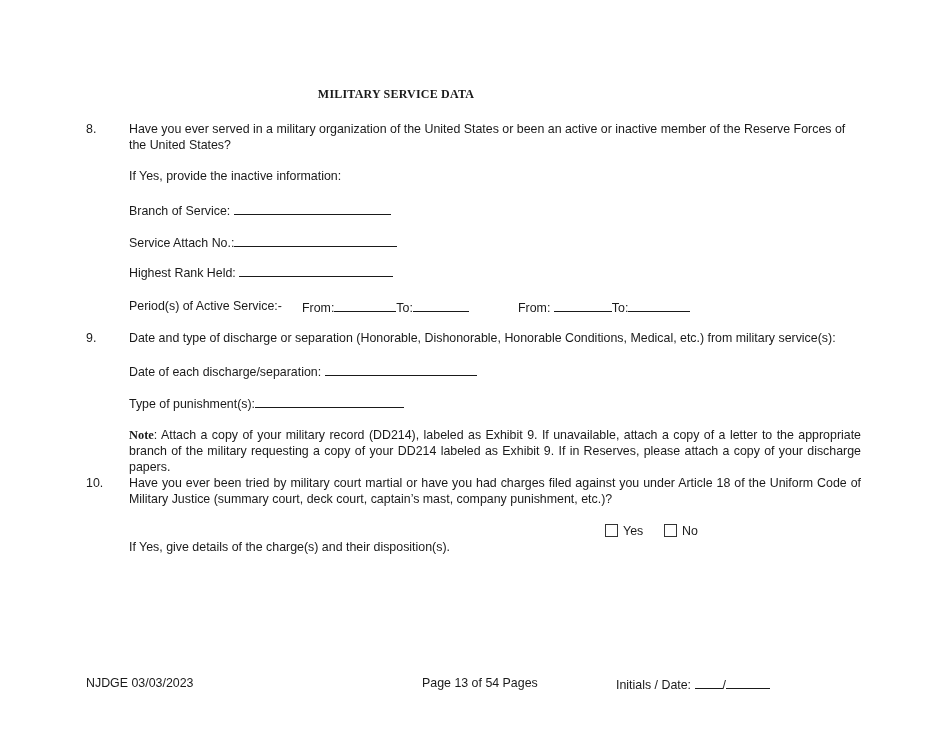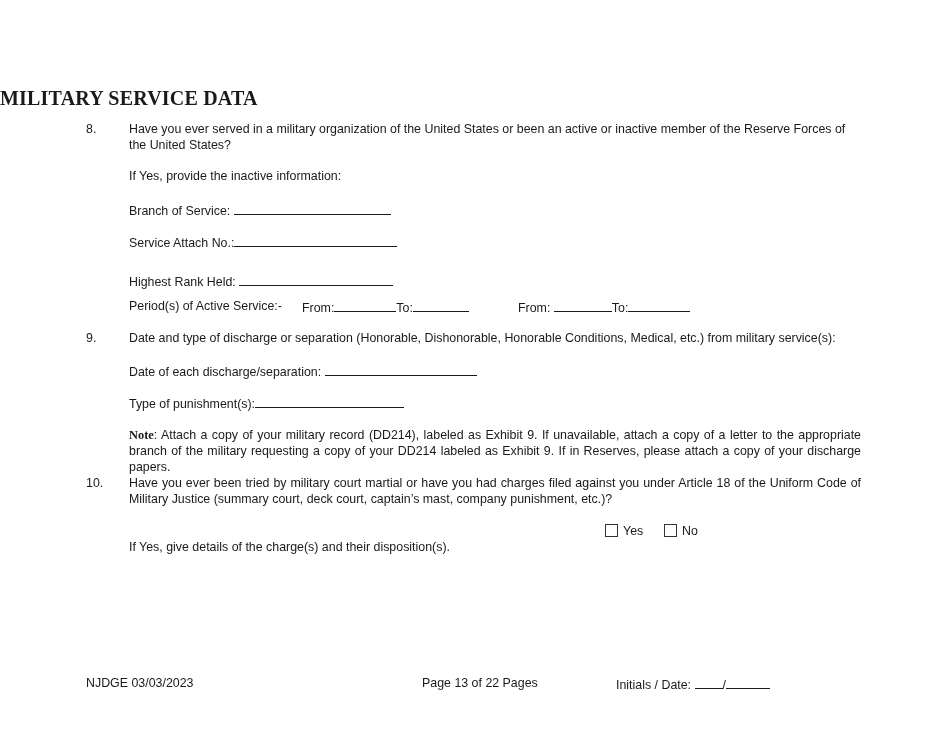--- a/index.html
+++ b/index.html
@@ -1,20 +1,20 @@
 <!DOCTYPE html>
 <html><head>
 <meta charset="utf-8">
 <style>
   html, body { margin: 0; padding: 0; background: #ffffff; }
   body { width: 950px; height: 733px; position: relative; overflow: hidden;
          font-family: "Liberation Sans", sans-serif; font-size: 12.4px; color: #1a1a1a; }
   .abs { position: absolute; white-space: nowrap; }
-  .title { font-family: "Liberation Serif", serif; font-weight: bold; font-size: 20px;
-           left: 0; width: 792px; top: 87px; letter-spacing: 0.2px; }
+  .title { font-family: "Liberation Serif", serif; font-weight: bold; font-size: 12px;
+           left: 0; width: 792px; text-align: center; top: 87px; letter-spacing: 0.2px; }
   .num { left: 86px; }
   .txt { left: 129px; }
   .para { position: absolute; left: 129px; width: 732px; line-height: 16px; white-space: normal; }
   .just { text-align: justify; }
   .line { display: inline-block; border-bottom: 1.4px solid #1a1a1a; height: 12px; vertical-align: baseline; }
   .cb { display: inline-block; width: 13px; height: 13px; border: 1px solid #333; vertical-align: -2px; margin-right: 5px; box-sizing: border-box; background: #fff; }
   b { font-weight: bold; font-family: Liberation Serif, serif; }
 </style>
 </head>
 <body>
@@ -25,21 +25,21 @@
 <div class="para" style="top:121px">Have you ever served in a military organization of the United States or been an active or inactive member of the Reserve Forces of the United States?</div>
 <div class="abs txt" style="top:169px">If Yes, provide the inactive information:</div>
 
 <div class="abs txt" style="top:202px">
   <span>Branch of Service:</span>
   <span class="line" style="width:157px"></span>
 </div>
 <div class="abs txt" style="top:234px">
   <span>Service Attach No.:</span><span class="line" style="width:163px"></span>
 </div>
-<div class="abs txt" style="top:273px">
+<div class="abs txt" style="top:264px">
   <span>Highest Rank Held:</span>
   <span class="line" style="width:154px"></span>
 </div>
 <div class="abs txt" style="top:299px">Period(s) of Active Service:-</div>
 <div class="abs" style="left:302px; top:299px">
   <span>From:</span><span class="line" style="width:62px"></span><span>To:</span><span class="line" style="width:56px"></span>
 </div>
 <div class="abs" style="left:518px; top:299px">
   <span>From:</span>
   <span class="line" style="width:58px"></span><span>To:</span><span class="line" style="width:62px"></span>
@@ -62,17 +62,17 @@
 <div class="para just" style="top:475px">Have you ever been tried by military court martial or have you had charges filed against you under Article 18 of the Uniform Code of Military Justice (summary court, deck court, captain’s mast, company punishment, etc.)?</div>
 <div class="abs" style="left:605px; top:524px">
   <span class="cb"></span><span>Yes</span>
 </div>
 <div class="abs" style="left:664px; top:524px">
   <span class="cb"></span><span>No</span>
 </div>
 <div class="abs txt" style="top:540px">If Yes, give details of the charge(s) and their disposition(s).</div>
 
 <div class="abs" style="left:86px; top:676px">NJDGE 03/03/2023</div>
-<div class="abs" style="left:422px; top:676px">Page 13 of 22 Pages</div>
+<div class="abs" style="left:422px; top:676px">Page 13 of 54 Pages</div>
 <div class="abs" style="left:616px; top:676px">
   <span>Initials / Date:</span>
   <span class="line" style="width:28px"></span><span>/</span><span class="line" style="width:44px"></span>
 </div>
 
 </body></html>

